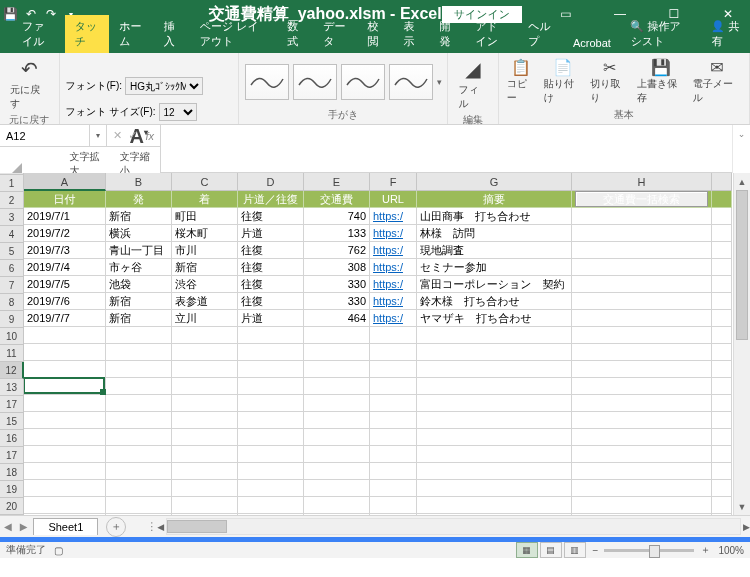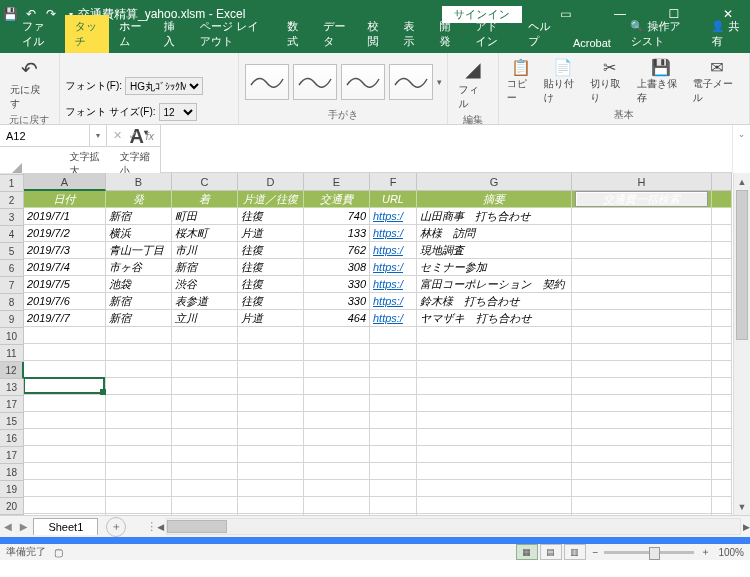--- a/index.html
+++ b/index.html
@@ -1,21 +1,21 @@
 <!DOCTYPE html>
 <html><head>
 <meta charset="utf-8">
 <style>
 * { margin: 0; padding: 0; box-sizing: border-box; font-family: "Meiryo UI", "Yu Gothic UI", sans-serif; }
 body { background: #fff; font-size: 11px; overflow: hidden; width: 750px; height: 577px; }
 
 .titlebar { background: #217346; color: #fff; height: 28px; display: flex; align-items: center; padding: 0 4px; }
 .titlebar .left-tools { display: flex; gap: 6px; align-items: center; }
 .titlebar .qat-icon { width: 14px; height: 14px; display: flex; align-items: center; justify-content: center; color: #fff; font-size: 12px; }
-.titlebar .title { flex: 1; text-align: left; font-size: 12px; }
+.titlebar .title { flex: 1; text-align: right; font-size: 16px; font-weight: bold; }
 .titlebar .right-tools { display: flex; align-items: center; gap: 18px; }
 .signin { background: #fff; color: #217346; padding: 1px 12px; font-size: 11px; margin-right: 8px; }
 .win-btn { width: 36px; height: 28px; display: flex; align-items: center; justify-content: center; font-size: 12px; }
 
 .tabs { background: #217346; display: flex; height: 25px; align-items: flex-end; padding-left: 12px; }
 .tab { padding: 4px 10px; color: #fff; font-size: 11px; cursor: pointer; }
 .tab.active { background: #fde047; color: #217346; }
 .tabs .spacer { flex: 1; }
 .share-btn { color: #fff; padding: 4px 10px; font-size: 11px; }
 
@@ -45,21 +45,21 @@
 .grid-area { display: flex; height: 342px; }
 .corner { width: 24px; height: 18px; background: #e6e6e6; border-right: 1px solid #c6c6c6; border-bottom: 1px solid #c6c6c6; position: relative; }
 .corner::after { content:''; position:absolute; right:1px; bottom:1px; border:5px solid transparent; border-right-color:#b0b0b0; border-bottom-color:#b0b0b0; }
 .col-headers { display: flex; height: 18px; }
 .col-h { background: #e6e6e6; border-right: 1px solid #c6c6c6; border-bottom: 1px solid #c6c6c6; text-align: center; font-size: 11px; color: #444; line-height: 18px; }
 .row-headers { display: flex; flex-direction: column; }
 .row-h { width: 24px; height: 17px; background: #e6e6e6; border-right: 1px solid #c6c6c6; border-bottom: 1px solid #c6c6c6; text-align: center; font-size: 10px; color: #444; line-height: 17px; }
 .row-h.sel { background: #d2d2d2; border-right: 2px solid #217346; }
 .col-h.sel { background: #d2d2d2; border-bottom: 2px solid #217346; }
 
-.cells { position: relative; font-style: italic; }
+.cells { position: relative; }
 .row { display: flex; height: 17px; }
 .cell { border-right: 1px solid #d4d4d4; border-bottom: 1px solid #d4d4d4; font-size: 11px; padding: 0 3px; line-height: 16px; overflow: hidden; white-space: nowrap; }
 .hdr-row .cell { background: #9bbb59; color: #fff; text-align: center; font-weight: normal; border-right-color:#c6d9a8; border-bottom-color:#c6d9a8;}
 .c-date { text-align: left; }
 .c-num { text-align: right; }
 .c-link { color: #0563c1; text-decoration: underline; cursor: pointer; }
 .btn-cell { background: #efefef; border: 1px solid #999; text-align: center; box-shadow: inset 1px 1px 0 #fff; height: 16px; line-height:14px; margin:0; }
 
 .sel-box { position: absolute; border: 2px solid #217346; pointer-events: none; }
 .sel-handle { position: absolute; width: 6px; height: 6px; background: #217346; right: -3px; bottom: -3px; }
@@ -71,21 +71,21 @@
 
 .sheet-tabs { height: 22px; background: #f3f3f3; border-top: 1px solid #d4d4d4; display: flex; align-items: center; }
 .st-nav { padding: 0 4px; color: #888; font-size: 10px; }
 .sheet-tab { background: #fff; border: 1px solid #b0b0b0; border-bottom: none; padding: 2px 14px; font-size: 11px; margin-left: 2px; }
 .sheet-add { width: 20px; height: 20px; border: 1px solid #c0c0c0; border-radius: 10px; margin-left: 8px; display: flex; align-items:center; justify-content:center; font-size:11px; color:#666; }
 .hscroll { flex: 1; margin-left: 20px; display: flex; align-items: center; }
 .sc-thumb-h { height: 13px; width: 60px; background:#cdcdcd; border:1px solid #b8b8b8; }
 .hs-track { flex:1; height:17px; background:#f0f0f0; border:1px solid #e2e2e2; position:relative; margin:0 2px; }
 .hs-track .sc-thumb-h { position:absolute; left:0; top:1px; }
 
-.status { height: 20px; background: #f3f3f3; border-top: 7px solid #3b82f6; display: flex; align-items: center; padding: 8px 6px; font-size: 10px; color: #555; }
+.status { height: 20px; background: #f3f3f3; border-top: 5px solid #3b82f6; display: flex; align-items: center; padding: 8px 6px; font-size: 10px; color: #555; }
 .status .spacer { flex: 1; }
 .view-btn { width: 22px; height: 16px; border: 1px solid #c0c0c0; margin: 0 1px; display:flex; align-items:center; justify-content:center; font-size:9px; }
 .view-btn.active { background:#d6e5d6; border-color:#8faf8f; }
 .zoom-slider { width: 90px; height: 3px; background:#c0c0c0; margin: 0 6px; position:relative; }
 .zoom-slider::after { content:''; position:absolute; left:45px; top:-4px; width:9px; height:11px; background:#e8e8e8; border:1px solid #999; }
 
 .cw-A{width:82px}.cw-B{width:66px}.cw-C{width:66px}.cw-D{width:66px}.cw-E{width:66px}.cw-F{width:47px}.cw-G{width:155px}.cw-H{width:140px}.cw-I{width:20px}
 </style>
 </head>
 <body>

